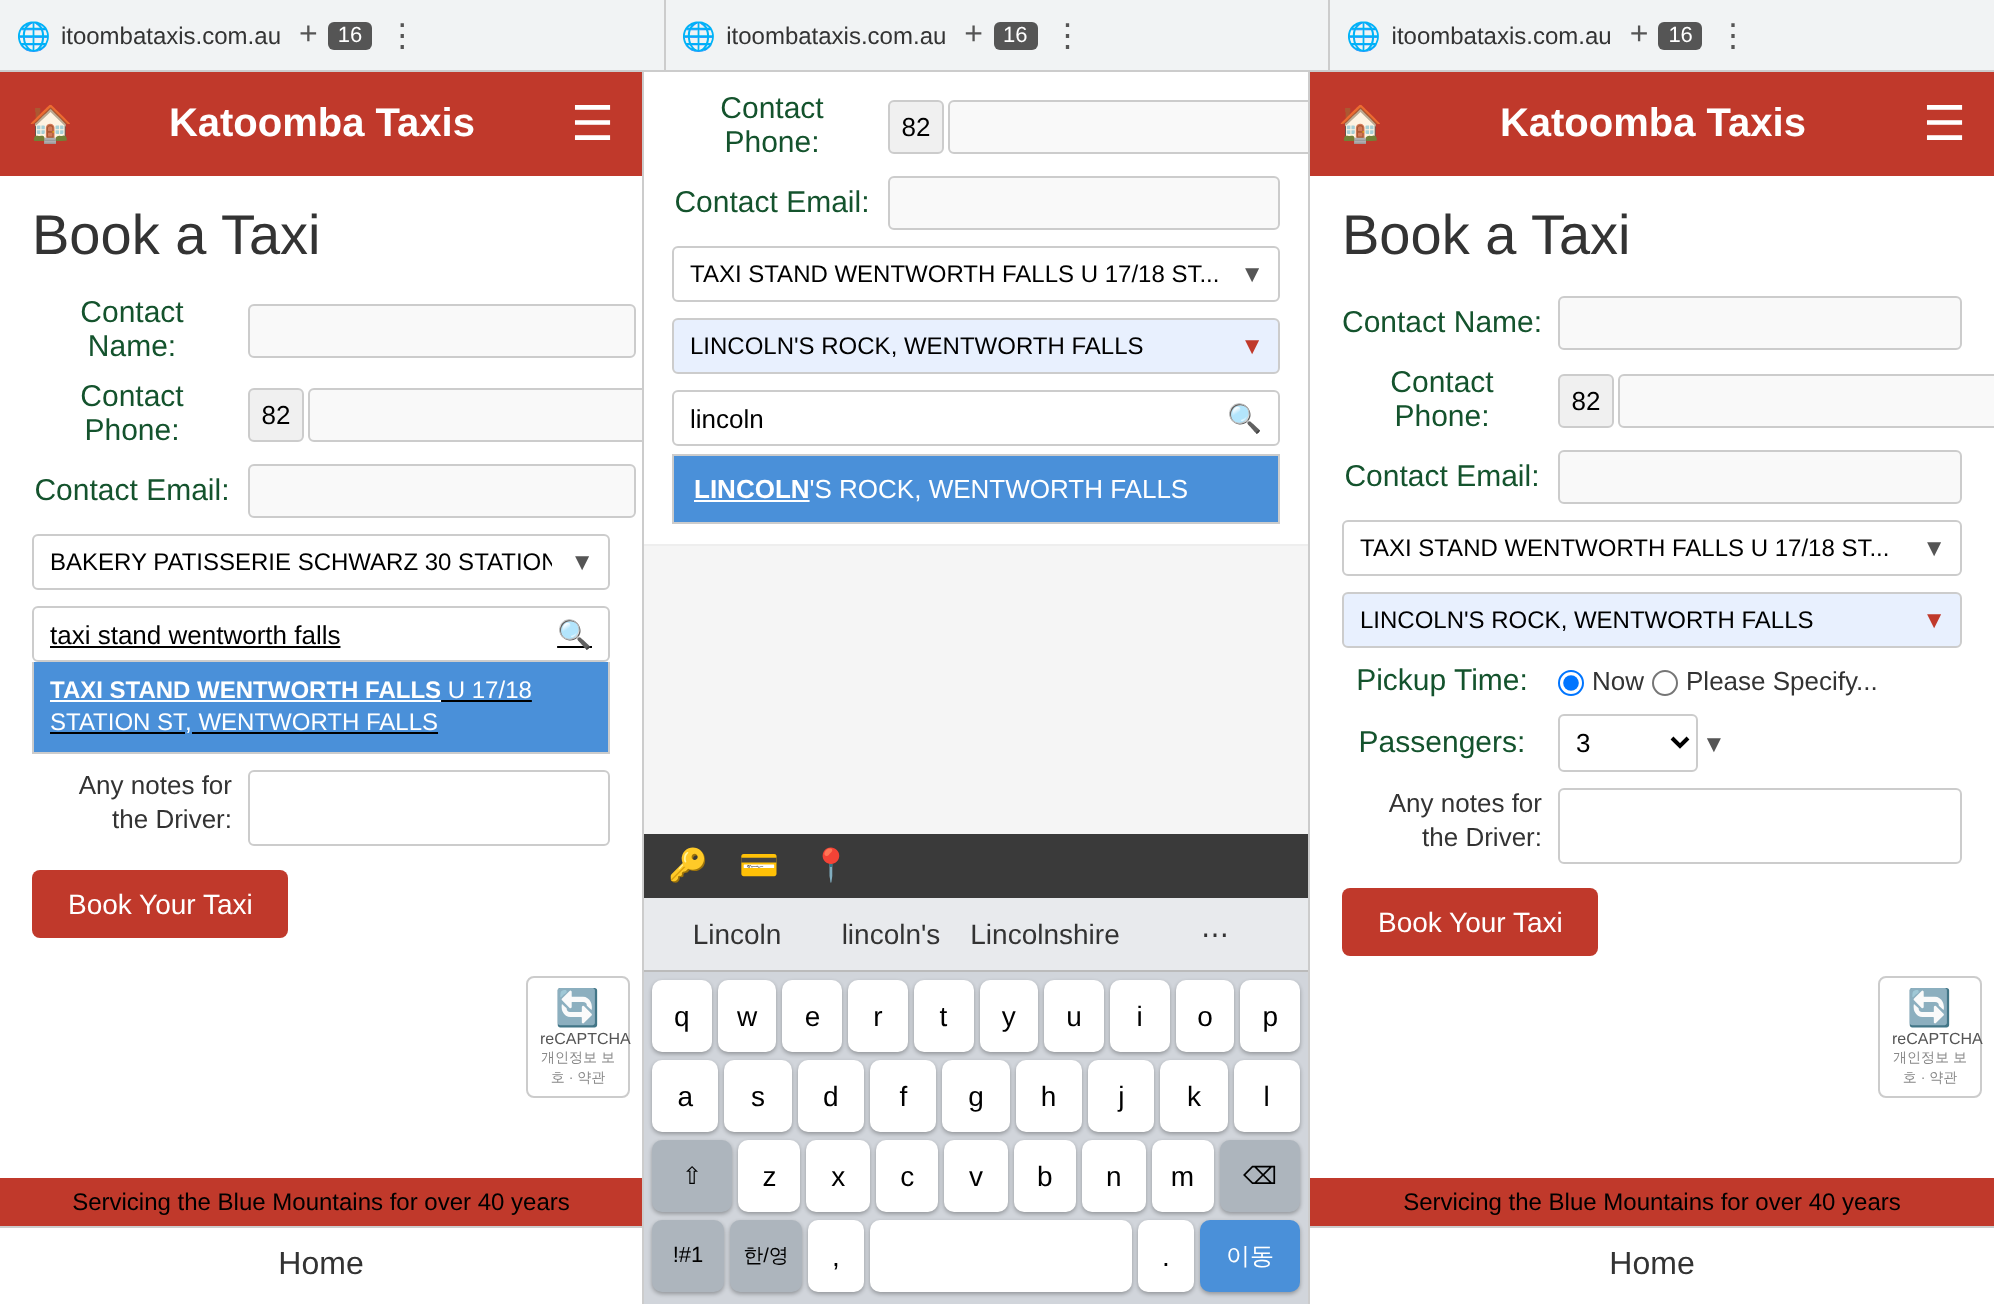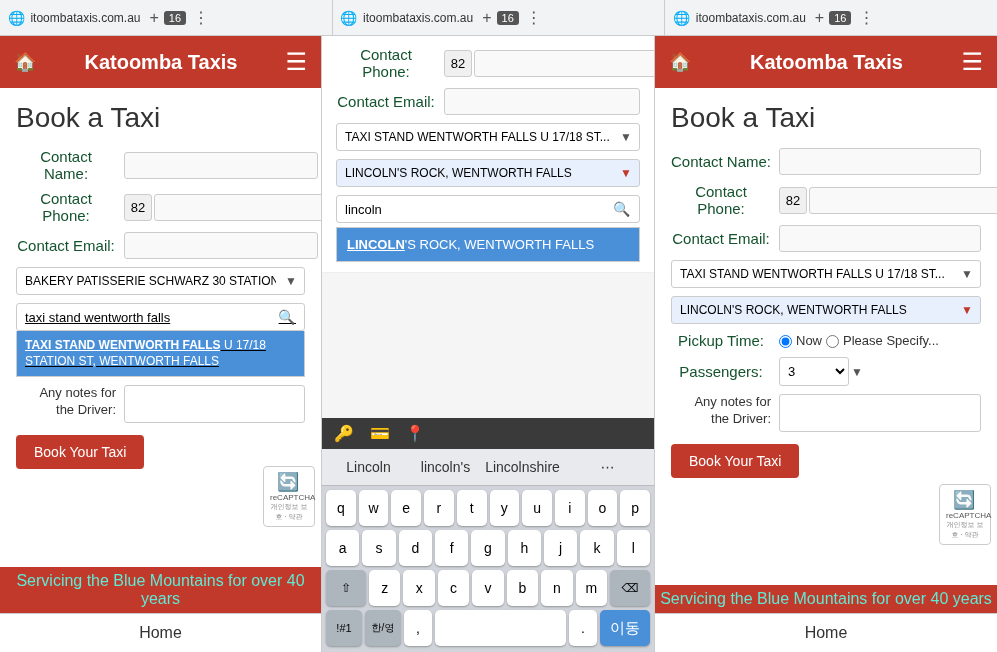--- a/index.html
+++ b/index.html
@@ -203,22 +203,22 @@
       padding: 9px 18px;
       border-radius: 4px;
       font-size: 14px;
       cursor: pointer;
       margin-top: 4px;
     }
 
     
     .footer {
       background: #c0392b;
-      color: #5eead4;
-      font-size: 16px;
+      color: #000000;
+      font-size: 12px;
       text-align: center;
       padding: 5px;
     }
     .footer-home {
       background: white;
       text-align: center;
       padding: 10px;
       font-size: 16px;
       border-top: 1px solid #ccc;
       cursor: pointer;
@@ -557,21 +557,21 @@
           <button class="key">m</button>
           <button class="key special">⌫</button>
         </div>
 
         <div class="key-row">
           <button class="key special" style="font-size:11px;">!#1</button>
           <button class="key special" style="font-size:10px;">한/영</button>
           <button class="key">,</button>
           <button class="key space-key" style="min-width:80px;"></button>
           <button class="key">.</button>
-          <button class="key action-key" style="font-size:15px;">이동</button>
+          <button class="key action-key" style="font-size:12px;">이동</button>
         </div>
       </div>
     </div>
   </div>
 
   <div class="panel" style="flex:0 0 342px;">
     <div class="header">
       <span style="font-size:18px;">🏠</span>
       <span class="header-title">Katoomba Taxis</span>
       <span class="hamburger">☰</span>

